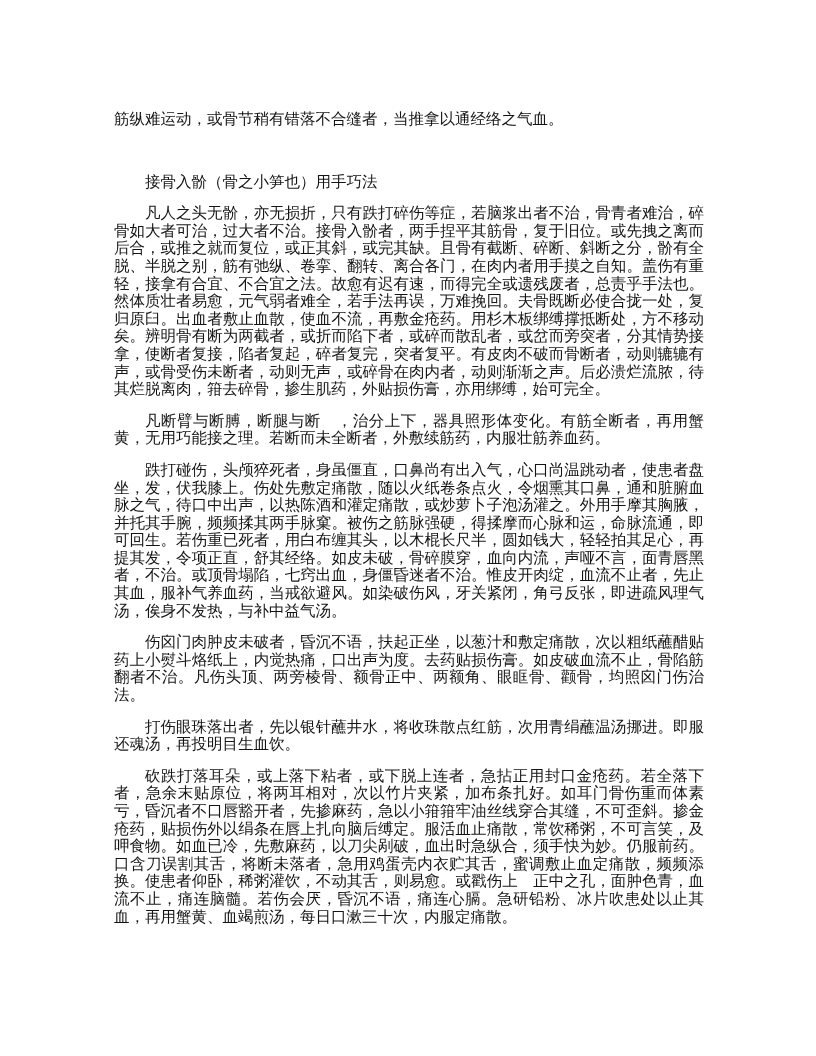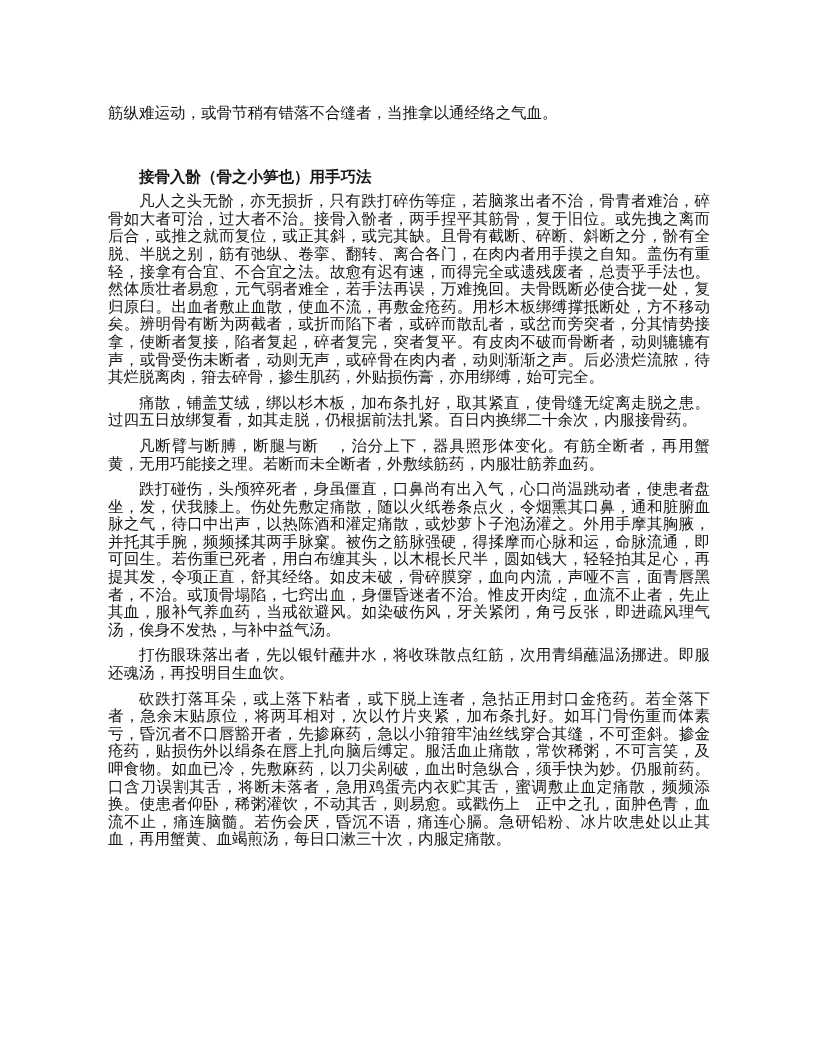--- a/index.html
+++ b/index.html
@@ -19,42 +19,41 @@
     left: 100px;
     top: 97px;
     width: 618px;
     color: #141414;
     font-size: 15.5px;
     line-height: 17.6px;
     text-align: justify;
     letter-spacing: 0;
   }
   .page p {
-    margin: 8px;
+    margin: 14px;
     padding: 0;
   }
   .leading-line {
     margin-bottom: 45px !important;
     text-indent: 0;
   }
   .section-title {
     text-indent: 2em;
-    font-weight: bold;
   }
   .para {
     text-indent: 2em;
   }
 </style>
 </head>
 <body>
 
 <div class="page">
   <p class="leading-line">筋纵难运动，或骨节稍有错落不合缝者，当推拿以通经络之气血。</p>
 
   <p class="section-title">接骨入骱（骨之小笋也）用手巧法</p>
 
   <p class="para">凡人之头无骱，亦无损折，只有跌打碎伤等症，若脑浆出者不治，骨青者难治，碎骨如大者可治，过大者不治。接骨入骱者，两手捏平其筋骨，复于旧位。或先拽之离而后合，或推之就而复位，或正其斜，或完其缺。且骨有截断、碎断、斜断之分，骱有全脱、半脱之别，筋有弛纵、卷挛、翻转、离合各门，在肉内者用手摸之自知。盖伤有重轻，接拿有合宜、不合宜之法。故愈有迟有速，而得完全或遗残废者，总责乎手法也。然体质壮者易愈，元气弱者难全，若手法再误，万难挽回。夫骨既断必使合拢一处，复归原臼。出血者敷止血散，使血不流，再敷金疮药。用杉木板绑缚撑抵断处，方不移动矣。辨明骨有断为两截者，或折而陷下者，或碎而散乱者，或岔而旁突者，分其情势接拿，使断者复接，陷者复起，碎者复完，突者复平。有皮肉不破而骨断者，动则辘辘有声，或骨受伤未断者，动则无声，或碎骨在肉内者，动则渐渐之声。后必溃烂流脓，待其烂脱离肉，箝去碎骨，掺生肌药，外贴损伤膏，亦用绑缚，始可完全。</p>
-  <p class="para">痛散，铺盖艾绒，绑以杉木板，加布条扎好，取其紧直，使骨缝无绽离走脱之患。过四五日放绑复看，如其走脱，仍根据前法扎紧。百日内换绑二十余次，内服接骨药。</p>
   <p class="para">凡断臂与断膊，断腿与断　，治分上下，器具照形体变化。有筋全断者，再用蟹黄，无用巧能接之理。若断而未全断者，外敷续筋药，内服壮筋养血药。</p>
   <p class="para">跌打碰伤，头颅猝死者，身虽僵直，口鼻尚有出入气，心口尚温跳动者，使患者盘坐，发，伏我膝上。伤处先敷定痛散，随以火纸卷条点火，令烟熏其口鼻，通和脏腑血脉之气，待口中出声，以热陈酒和灌定痛散，或炒萝卜子泡汤灌之。外用手摩其胸腋，并托其手腕，频频揉其两手脉窠。被伤之筋脉强硬，得揉摩而心脉和运，命脉流通，即可回生。若伤重已死者，用白布缠其头，以木棍长尺半，圆如钱大，轻轻拍其足心，再提其发，令项正直，舒其经络。如皮未破，骨碎膜穿，血向内流，声哑不言，面青唇黑者，不治。或顶骨塌陷，七窍出血，身僵昏迷者不治。惟皮开肉绽，血流不止者，先止其血，服补气养血药，当戒欲避风。如染破伤风，牙关紧闭，角弓反张，即进疏风理气汤，俟身不发热，与补中益气汤。</p>
+  <p class="para">伤囟门肉肿皮未破者，昏沉不语，扶起正坐，以葱汁和敷定痛散，次以粗纸蘸醋贴药上小熨斗烙纸上，内觉热痛，口出声为度。去药贴损伤膏。如皮破血流不止，骨陷筋翻者不治。凡伤头顶、两旁棱骨、额骨正中、两额角、眼眶骨、颧骨，均照囟门伤治法。</p>
   <p class="para">打伤眼珠落出者，先以银针蘸井水，将收珠散点红筋，次用青绢蘸温汤挪进。即服还魂汤，再投明目生血饮。</p>
   <p class="para">砍跌打落耳朵，或上落下粘者，或下脱上连者，急拈正用封口金疮药。若全落下者，急余末贴原位，将两耳相对，次以竹片夹紧，加布条扎好。如耳门骨伤重而体素亏，昏沉者不口唇豁开者，先掺麻药，急以小箝箝牢油丝线穿合其缝，不可歪斜。掺金疮药，贴损伤外以绢条在唇上扎向脑后缚定。服活血止痛散，常饮稀粥，不可言笑，及呷食物。如血已冷，先敷麻药，以刀尖剐破，血出时急纵合，须手快为妙。仍服前药。口含刀误割其舌，将断未落者，急用鸡蛋壳内衣贮其舌，蜜调敷止血定痛散，频频添换。使患者仰卧，稀粥灌饮，不动其舌，则易愈。或戳伤上　正中之孔，面肿色青，血流不止，痛连脑髓。若伤会厌，昏沉不语，痛连心膈。急研铅粉、冰片吹患处以止其血，再用蟹黄、血竭煎汤，每日口漱三十次，内服定痛散。</p>
 </div>
 
 </body></html>

